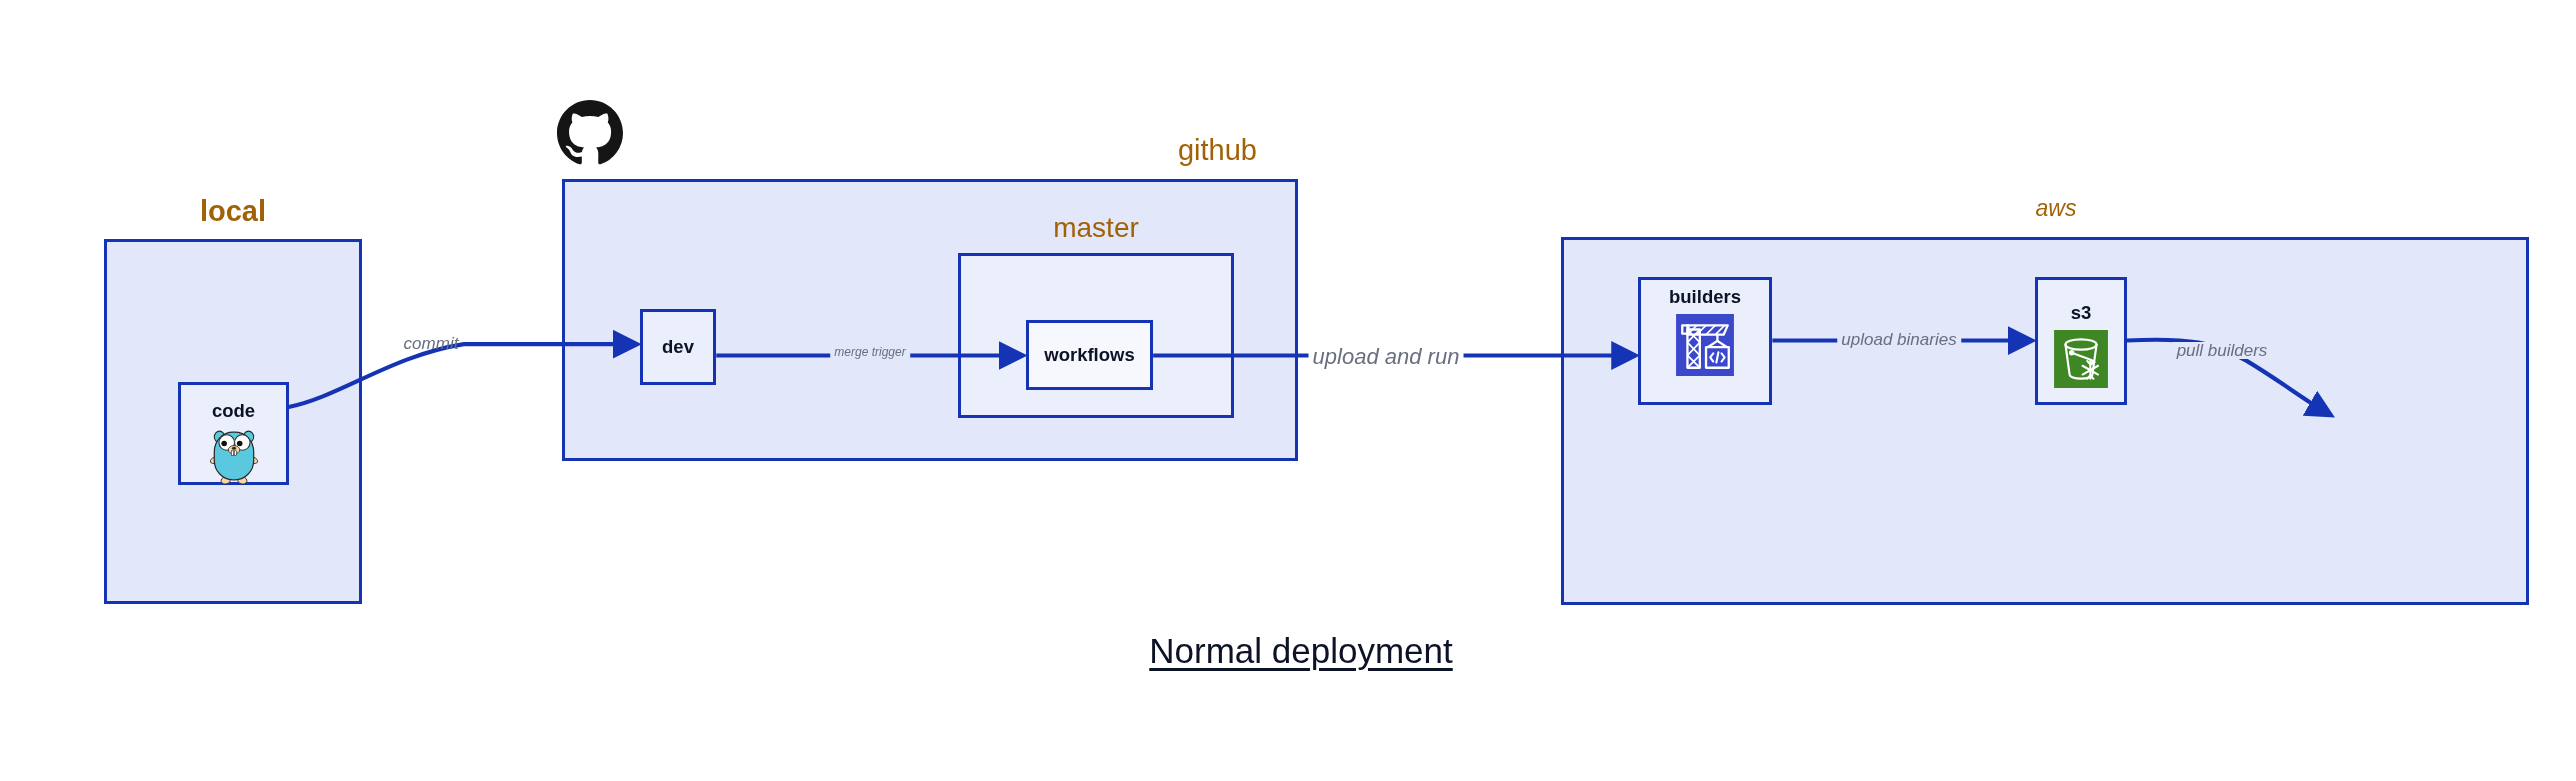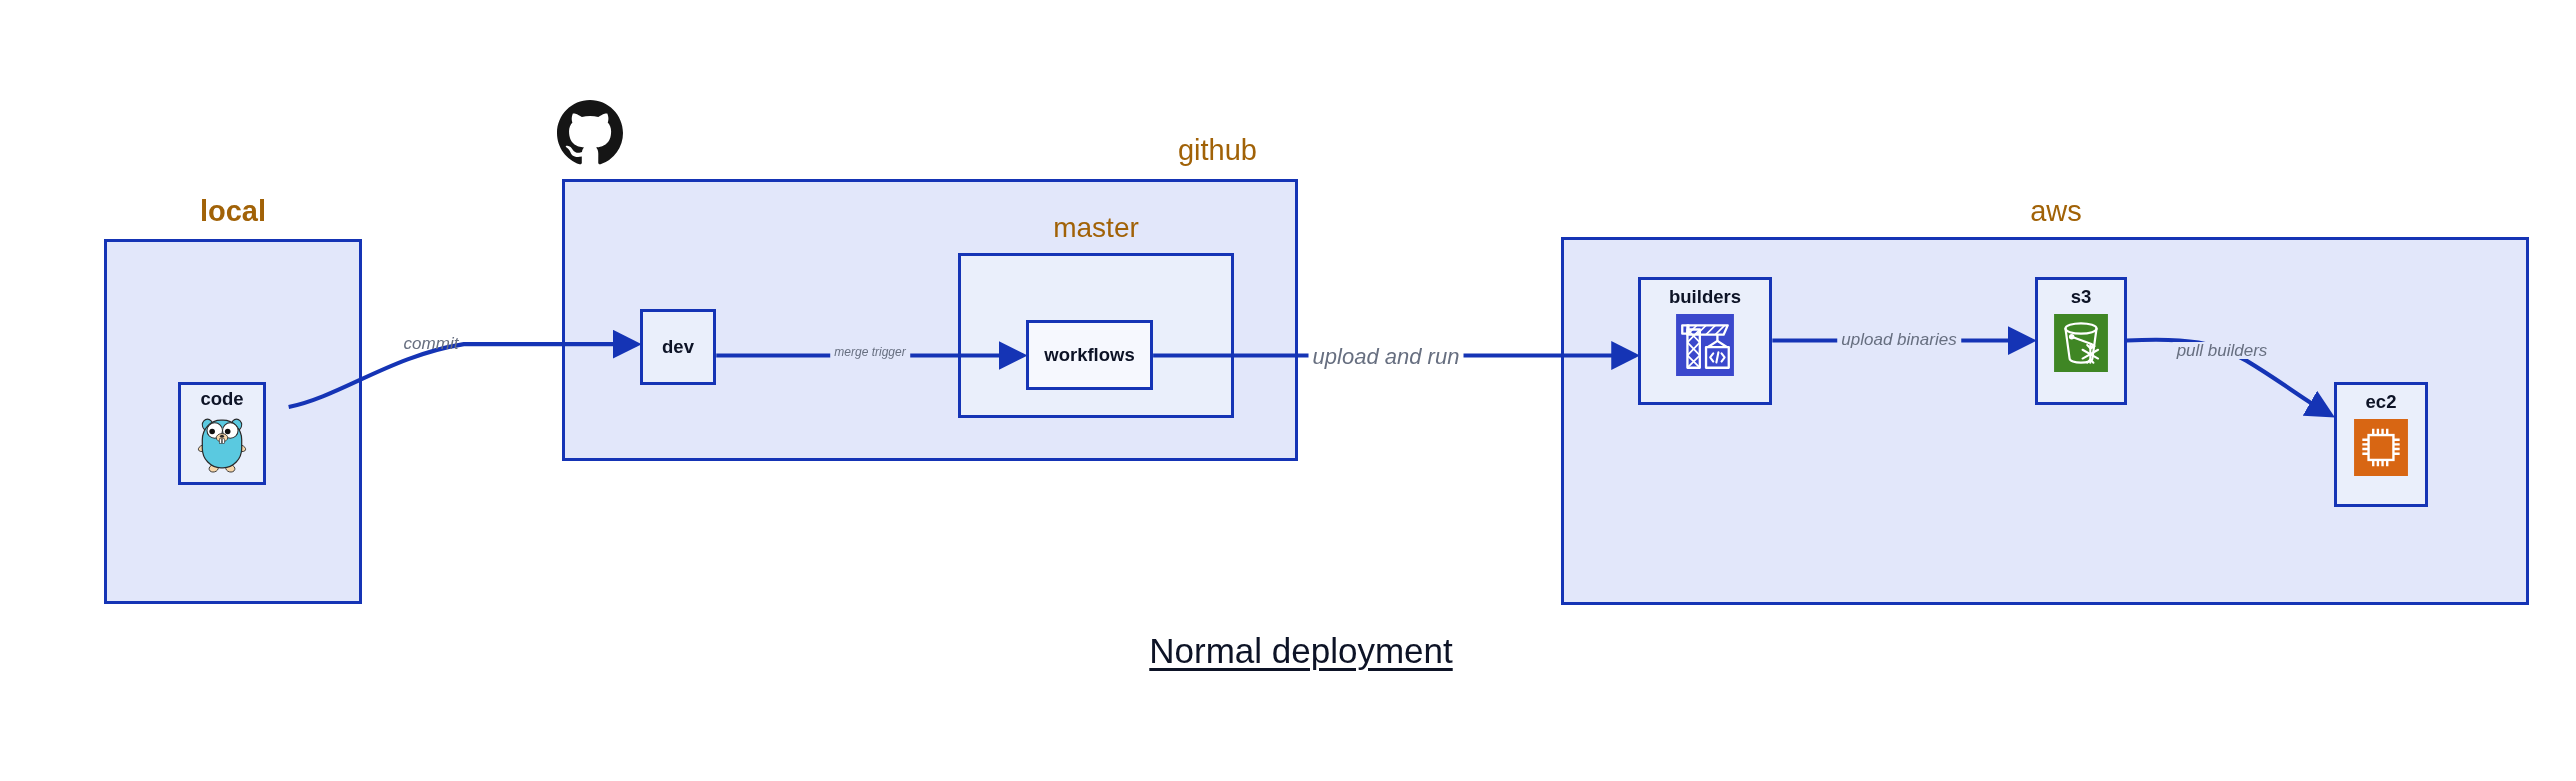--- a/index.html
+++ b/index.html
@@ -105,23 +105,23 @@
         1.36.09 2 .27 1.53-1.04 2.2-.82 2.2-.82.44 1.1.16 1.92.08 2.12.51.56.82 1.27.82 2.15 0 3.07-1.87
         3.75-3.65 3.95.29.25.54.73.54 1.48 0 1.07-.01 1.93-.01 2.2 0 .21.15.46.55.38A8.012 8.012 0 0 0
         16 8c0-4.42-3.58-8-8-8z"></path>
     </svg>
   </div>
 
   <div class="group" style="left:958px; top:253px; width:276px; height:165px; background:#eaeffb;"></div>
   <div class="group-label" style="left:1096px; top:214px; transform:translateX(-50%); font-size:28px;">master</div>
 
   <div class="group" style="left:1561px; top:237px; width:968px; height:368px;"></div>
-  <div class="group-label" style="left:2056px; top:197px; transform:translateX(-50%); font-size:29px;">aws</div>
-
-  <div class="node" style="left:178px; top:382px; width:88px; height:103px; padding-top:5px;">
+  <div class="group-label" style="left:2056px; top:197px; transform:translateX(-50%); font-size:23px;font-style:italic;">aws</div>
+
+  <div class="node" style="left:178px; top:382px; width:111px; height:103px; padding-top:17px;">
     <span class="node-label" style="font-size:18.5px;">code</span>
     <span class="node-icon" style="margin-top:7.2px;">
       <svg width="52" height="57" viewBox="0 0 100 110">
 
         <ellipse cx="14" cy="62" rx="10" ry="6" fill="#f6d5a8" stroke="#2b2b2b" stroke-width="1.6" transform="rotate(-20 14 62)"></ellipse>
 
         <ellipse cx="86" cy="62" rx="10" ry="6" fill="#f6d5a8" stroke="#2b2b2b" stroke-width="1.6" transform="rotate(20 86 62)"></ellipse>
 
         <ellipse cx="34" cy="101" rx="9" ry="7" fill="#f6d5a8" stroke="#2b2b2b" stroke-width="1.6" transform="rotate(-16 34 101)"></ellipse>
         <ellipse cx="66" cy="101" rx="9" ry="7" fill="#f6d5a8" stroke="#2b2b2b" stroke-width="1.6" transform="rotate(16 66 101)"></ellipse>
@@ -179,21 +179,21 @@
         </g>
       </svg>
     </span>
   </div>
 
   <div class="node bright" style="left:1026px; top:320px; width:127px; height:70px; justify-content:center;">
     <span class="node-label" style="font-size:18.5px;">workflows</span>
   </div>
 
   <div class="node" style="left:2035px; top:277px; width:92px; height:128px; padding-top:8.2px;">
-    <span class="node-label" style="font-size:18.5px;">s3</span>
+    <span class="node-label" style="font-size:18.5px;margin-top:16px;">s3</span>
     <span class="node-icon" style="margin-top:7.2px;">
       <svg width="54" height="58" viewBox="0 0 104 112">
         <rect x="0" y="0" width="104" height="112" fill="#3f8624"></rect>
         <g fill="none" stroke="#ffffff" stroke-width="4.2" stroke-linecap="round" stroke-linejoin="round">
 
           <path d="M22 28 L30 86 A 22 8 0 0 0 74 86 L82 28"></path>
 
           <ellipse cx="52" cy="28" rx="30" ry="10"></ellipse>
 
           <path d="M34 44 L72 58"></path>
@@ -205,40 +205,20 @@
           <path d="M70 60 L70 94"></path>
           <path d="M55 69 L85 86"></path>
           <path d="M85 69 L55 86"></path>
           <path d="M70 66 L64 60 M70 66 L76 60"></path>
           <path d="M70 88 L64 94 M70 88 L76 94"></path>
         </g>
       </svg>
     </span>
   </div>
 
-  <div class="node" style="left:2334px; top:382px; width:94px; height:125px; padding-top:8.2px;">
-    <span class="node-label" style="font-size:18.5px;">ec2</span>
-    <span class="node-icon" style="margin-top:7.2px;">
-      <svg width="54" height="57" viewBox="0 0 104 110">
-        <rect x="0" y="0" width="104" height="110" fill="#d86613"></rect>
-        <g stroke="#ffffff" stroke-width="4.6" fill="none" stroke-linecap="butt">
-
-          <rect x="28" y="31" width="48" height="48"></rect>
-
-          <path d="M37 31 L37 19 M46 31 L46 19 M55 31 L55 19 M64 31 L64 19"></path>
-
-          <path d="M37 79 L37 91 M46 79 L46 91 M55 79 L55 91 M64 79 L64 91"></path>
-
-          <path d="M28 40 L16 40 M28 49 L16 49 M28 58 L16 58 M28 67 L16 67"></path>
-
-          <path d="M76 40 L88 40 M76 49 L88 49 M76 58 L88 58 M76 67 L88 67"></path>
-        </g>
-      </svg>
-    </span>
-  </div>
 
   <svg id="edges" viewBox="0 0 5054 1516">
     <defs>
       <marker id="arrow" viewBox="0 0 12 12" refX="10" refY="6" markerWidth="7" markerHeight="7" orient="auto-start-reverse">
         <path d="M 0 0 L 12 6 L 0 12 z" fill="#1534b5"></path>
       </marker>
     </defs>
 
     <path d="M 560 790 C 660 770 760 690 900 668 L 1236 668" fill="none" stroke="#1534b5" stroke-width="8" marker-end="url(#arrow)"></path>
 

